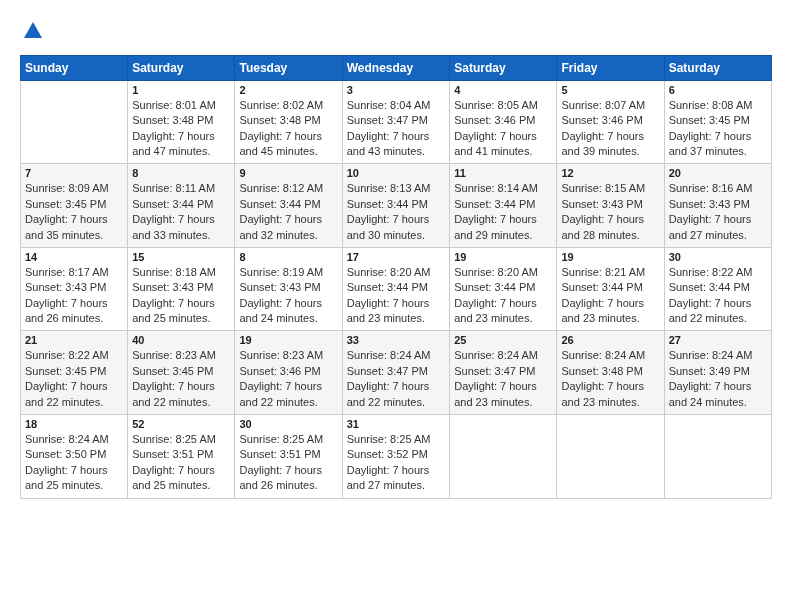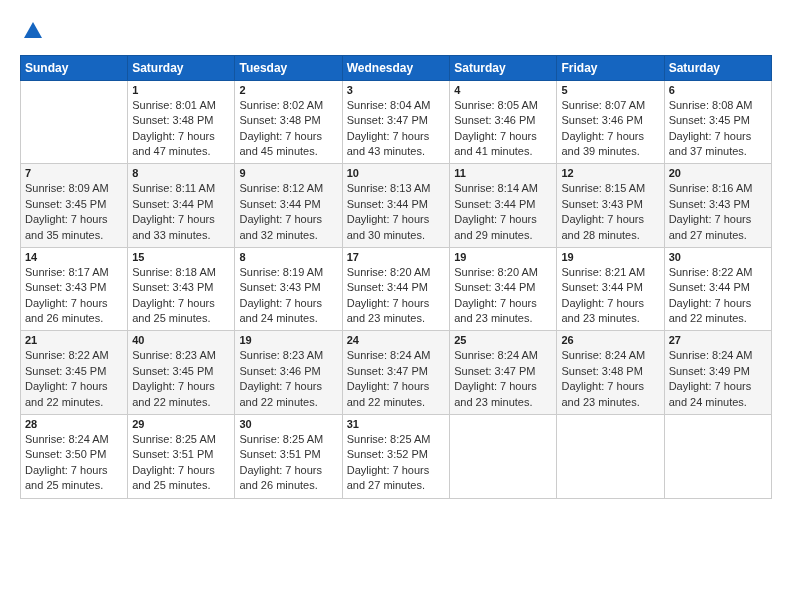--- a/index.html
+++ b/index.html
@@ -226,43 +226,43 @@
           </td>
           <td>
             <span class="day-number">40</span>
             <div class="day-info">Sunrise: 8:23 AM<br>Sunset: 3:45 PM<br>Daylight: 7 hours and 22 minutes.</div>
           </td>
           <td>
             <span class="day-number">19</span>
             <div class="day-info">Sunrise: 8:23 AM<br>Sunset: 3:46 PM<br>Daylight: 7 hours and 22 minutes.</div>
           </td>
           <td>
-            <span class="day-number">24</span>
+            <span class="day-number">33</span>
             <div class="day-info">Sunrise: 8:24 AM<br>Sunset: 3:47 PM<br>Daylight: 7 hours and 22 minutes.</div>
           </td>
           <td>
             <span class="day-number">25</span>
             <div class="day-info">Sunrise: 8:24 AM<br>Sunset: 3:47 PM<br>Daylight: 7 hours and 23 minutes.</div>
           </td>
           <td>
             <span class="day-number">26</span>
             <div class="day-info">Sunrise: 8:24 AM<br>Sunset: 3:48 PM<br>Daylight: 7 hours and 23 minutes.</div>
           </td>
           <td>
             <span class="day-number">27</span>
             <div class="day-info">Sunrise: 8:24 AM<br>Sunset: 3:49 PM<br>Daylight: 7 hours and 24 minutes.</div>
           </td>
         </tr>
         <tr>
           <td>
-            <span class="day-number">28</span>
+            <span class="day-number">18</span>
             <div class="day-info">Sunrise: 8:24 AM<br>Sunset: 3:50 PM<br>Daylight: 7 hours and 25 minutes.</div>
           </td>
           <td>
-            <span class="day-number">29</span>
+            <span class="day-number">52</span>
             <div class="day-info">Sunrise: 8:25 AM<br>Sunset: 3:51 PM<br>Daylight: 7 hours and 25 minutes.</div>
           </td>
           <td>
             <span class="day-number">30</span>
             <div class="day-info">Sunrise: 8:25 AM<br>Sunset: 3:51 PM<br>Daylight: 7 hours and 26 minutes.</div>
           </td>
           <td>
             <span class="day-number">31</span>
             <div class="day-info">Sunrise: 8:25 AM<br>Sunset: 3:52 PM<br>Daylight: 7 hours and 27 minutes.</div>
           </td>

